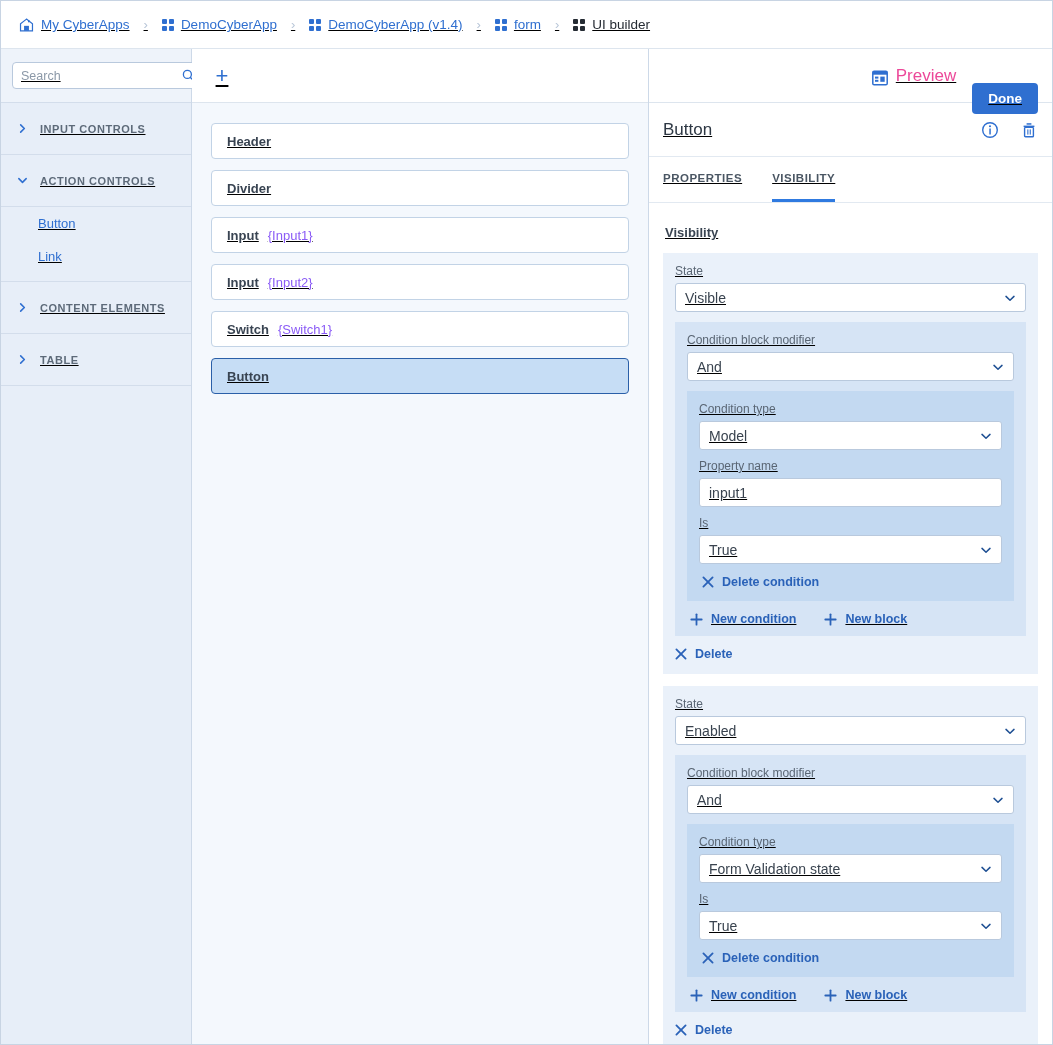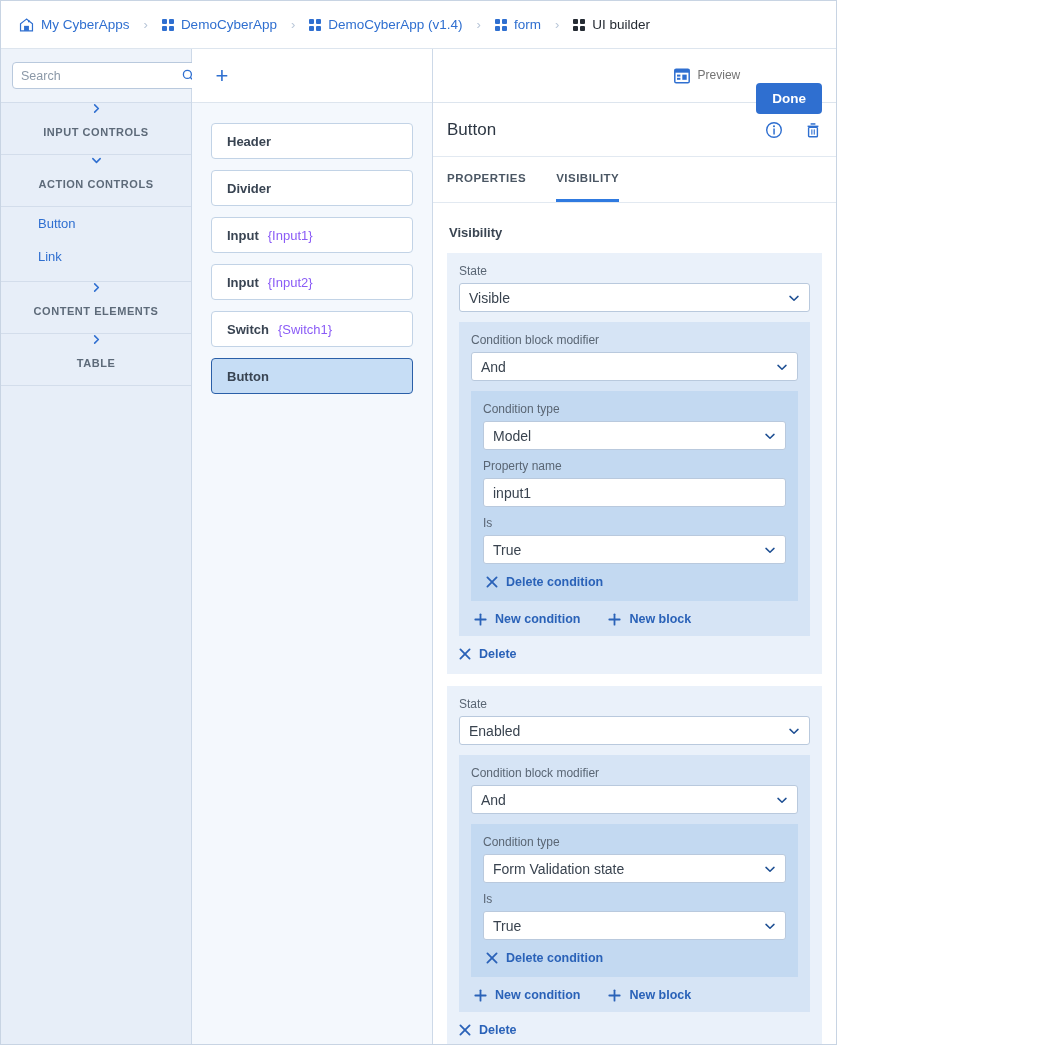--- a/index.html
+++ b/index.html
@@ -3,25 +3,25 @@
 <meta charset="utf-8">
 <style>
   * { box-sizing: border-box; margin: 0; padding: 0; }
   html, body {
     width: 1053px; height: 1045px;
     font-family: "Liberation Sans", sans-serif;
     background: #ffffff;
     overflow: hidden;
   }
   #app {
-    width: 837px; height: 1045px;
+    width: 1053px; height: 1045px;
     position: relative;
     border: 1px solid #c8d4e3;
     background: #ffffff;
-    display: flex; flex-direction: column;
+    display: flex; flex-direction: column; text-decoration: underline;
   }
 
   
   .breadcrumb-bar {
     height: 48px; min-height: 48px;
     display: flex; align-items: center;
     padding: 0 18px;
     background: #ffffff;
     border-bottom: 1px solid #dde5ee;
   }
@@ -81,21 +81,20 @@
   .search-box input::placeholder { color: #8c99a8; }
   .search-icon { width: 13px; height: 13px; }
 
   .cat {
     min-height: 52px;
     display: flex; align-items: center;
     gap: 12px;
     padding: 0 16px;
     border-bottom: 1px solid #d3ddeb;
     cursor: pointer;
-    flex-direction: column;
   }
   .cat-label {
     font-size: 11px; letter-spacing: .55px;
     color: #5d6a79; font-weight: 600;
   }
   .chev { width: 11px; height: 11px; flex: 0 0 11px; }
   .cat-items { border-bottom: 1px solid #d3ddeb; padding-bottom: 8px; }
   .cat-item {
     padding: 9px 16px 9px 37px;
     font-size: 13px; color: #2f6fd0;
@@ -158,22 +157,22 @@
     background: #ffffff;
   }
   .right-top {
     height: 54px; min-height: 54px;
     display: flex; align-items: center; justify-content: flex-end;
     gap: 16px; padding: 0 14px;
     border-bottom: 1px solid #dde5ee;
     background: #ffffff;
   }
   .preview-btn {
-    display: flex; align-items: flex-start; gap: 8px;
-    color: #737373; font-size: 12px;
+    display: flex; align-items: flex-end; gap: 8px;
+    color: #ec4899; font-size: 17px;
     cursor: pointer; font-weight: 500;
   }
   .done-btn {
     background: #2f6fd0; color: #ffffff;
     font-size: 13.5px; font-weight: 700;
     border: none; border-radius: 4px;
     padding: 8px 16px; cursor: pointer;
     font-family: "Liberation Sans", sans-serif;
     margin-top: 46px;
   }

